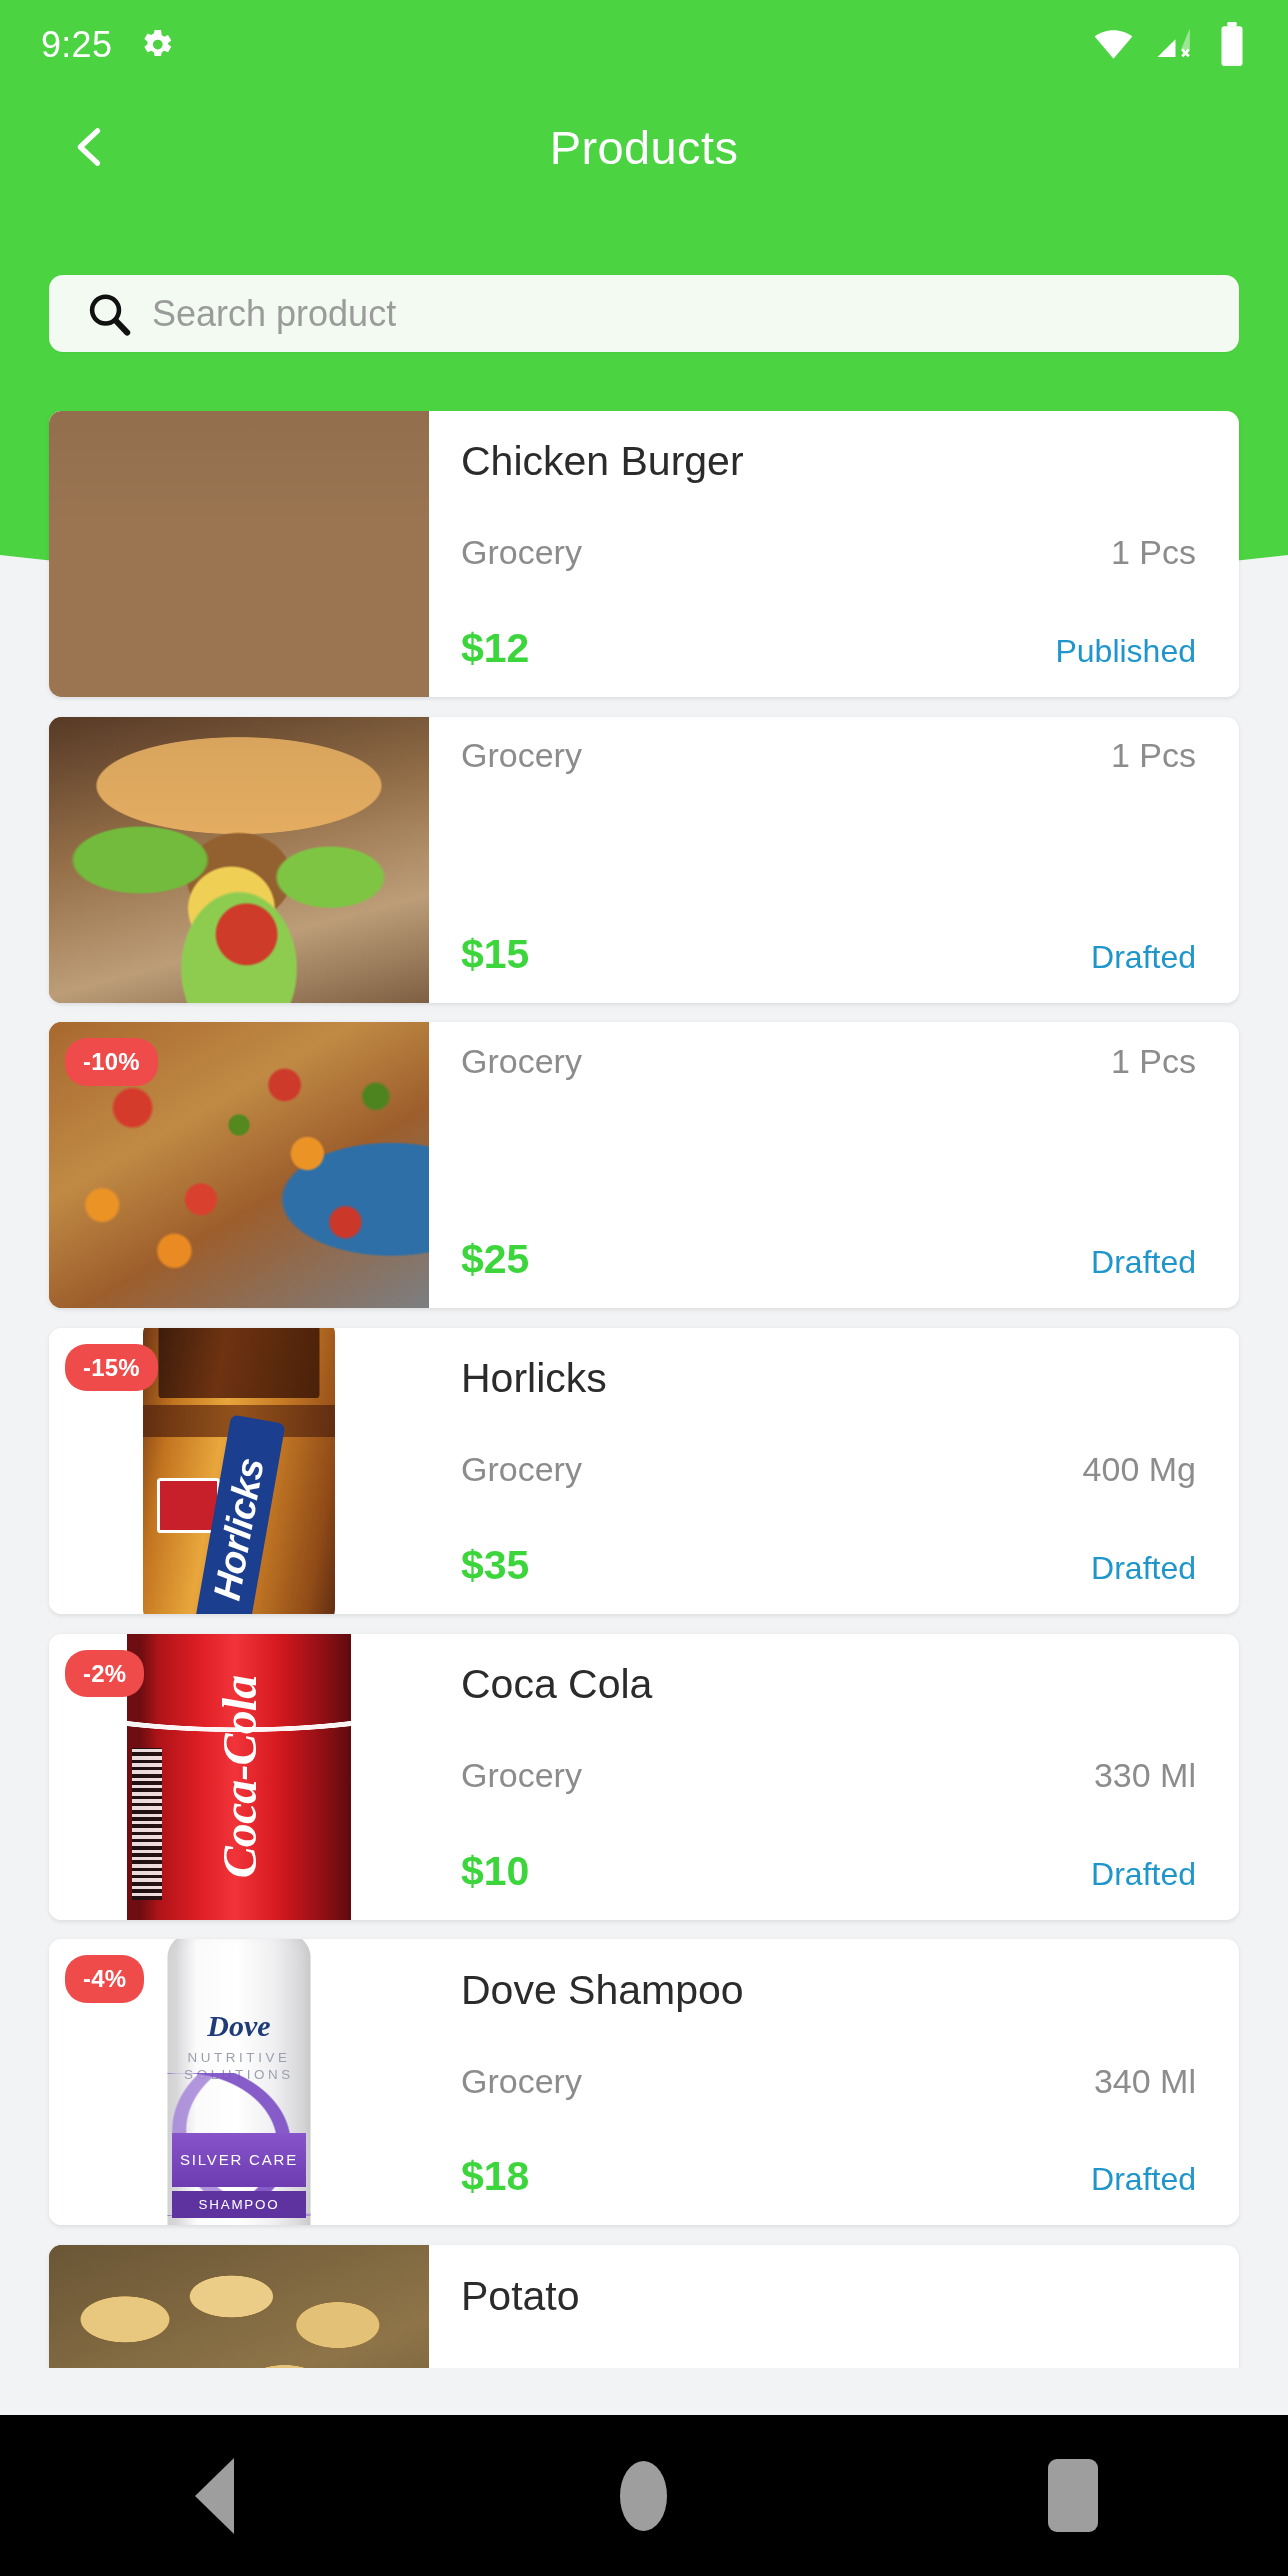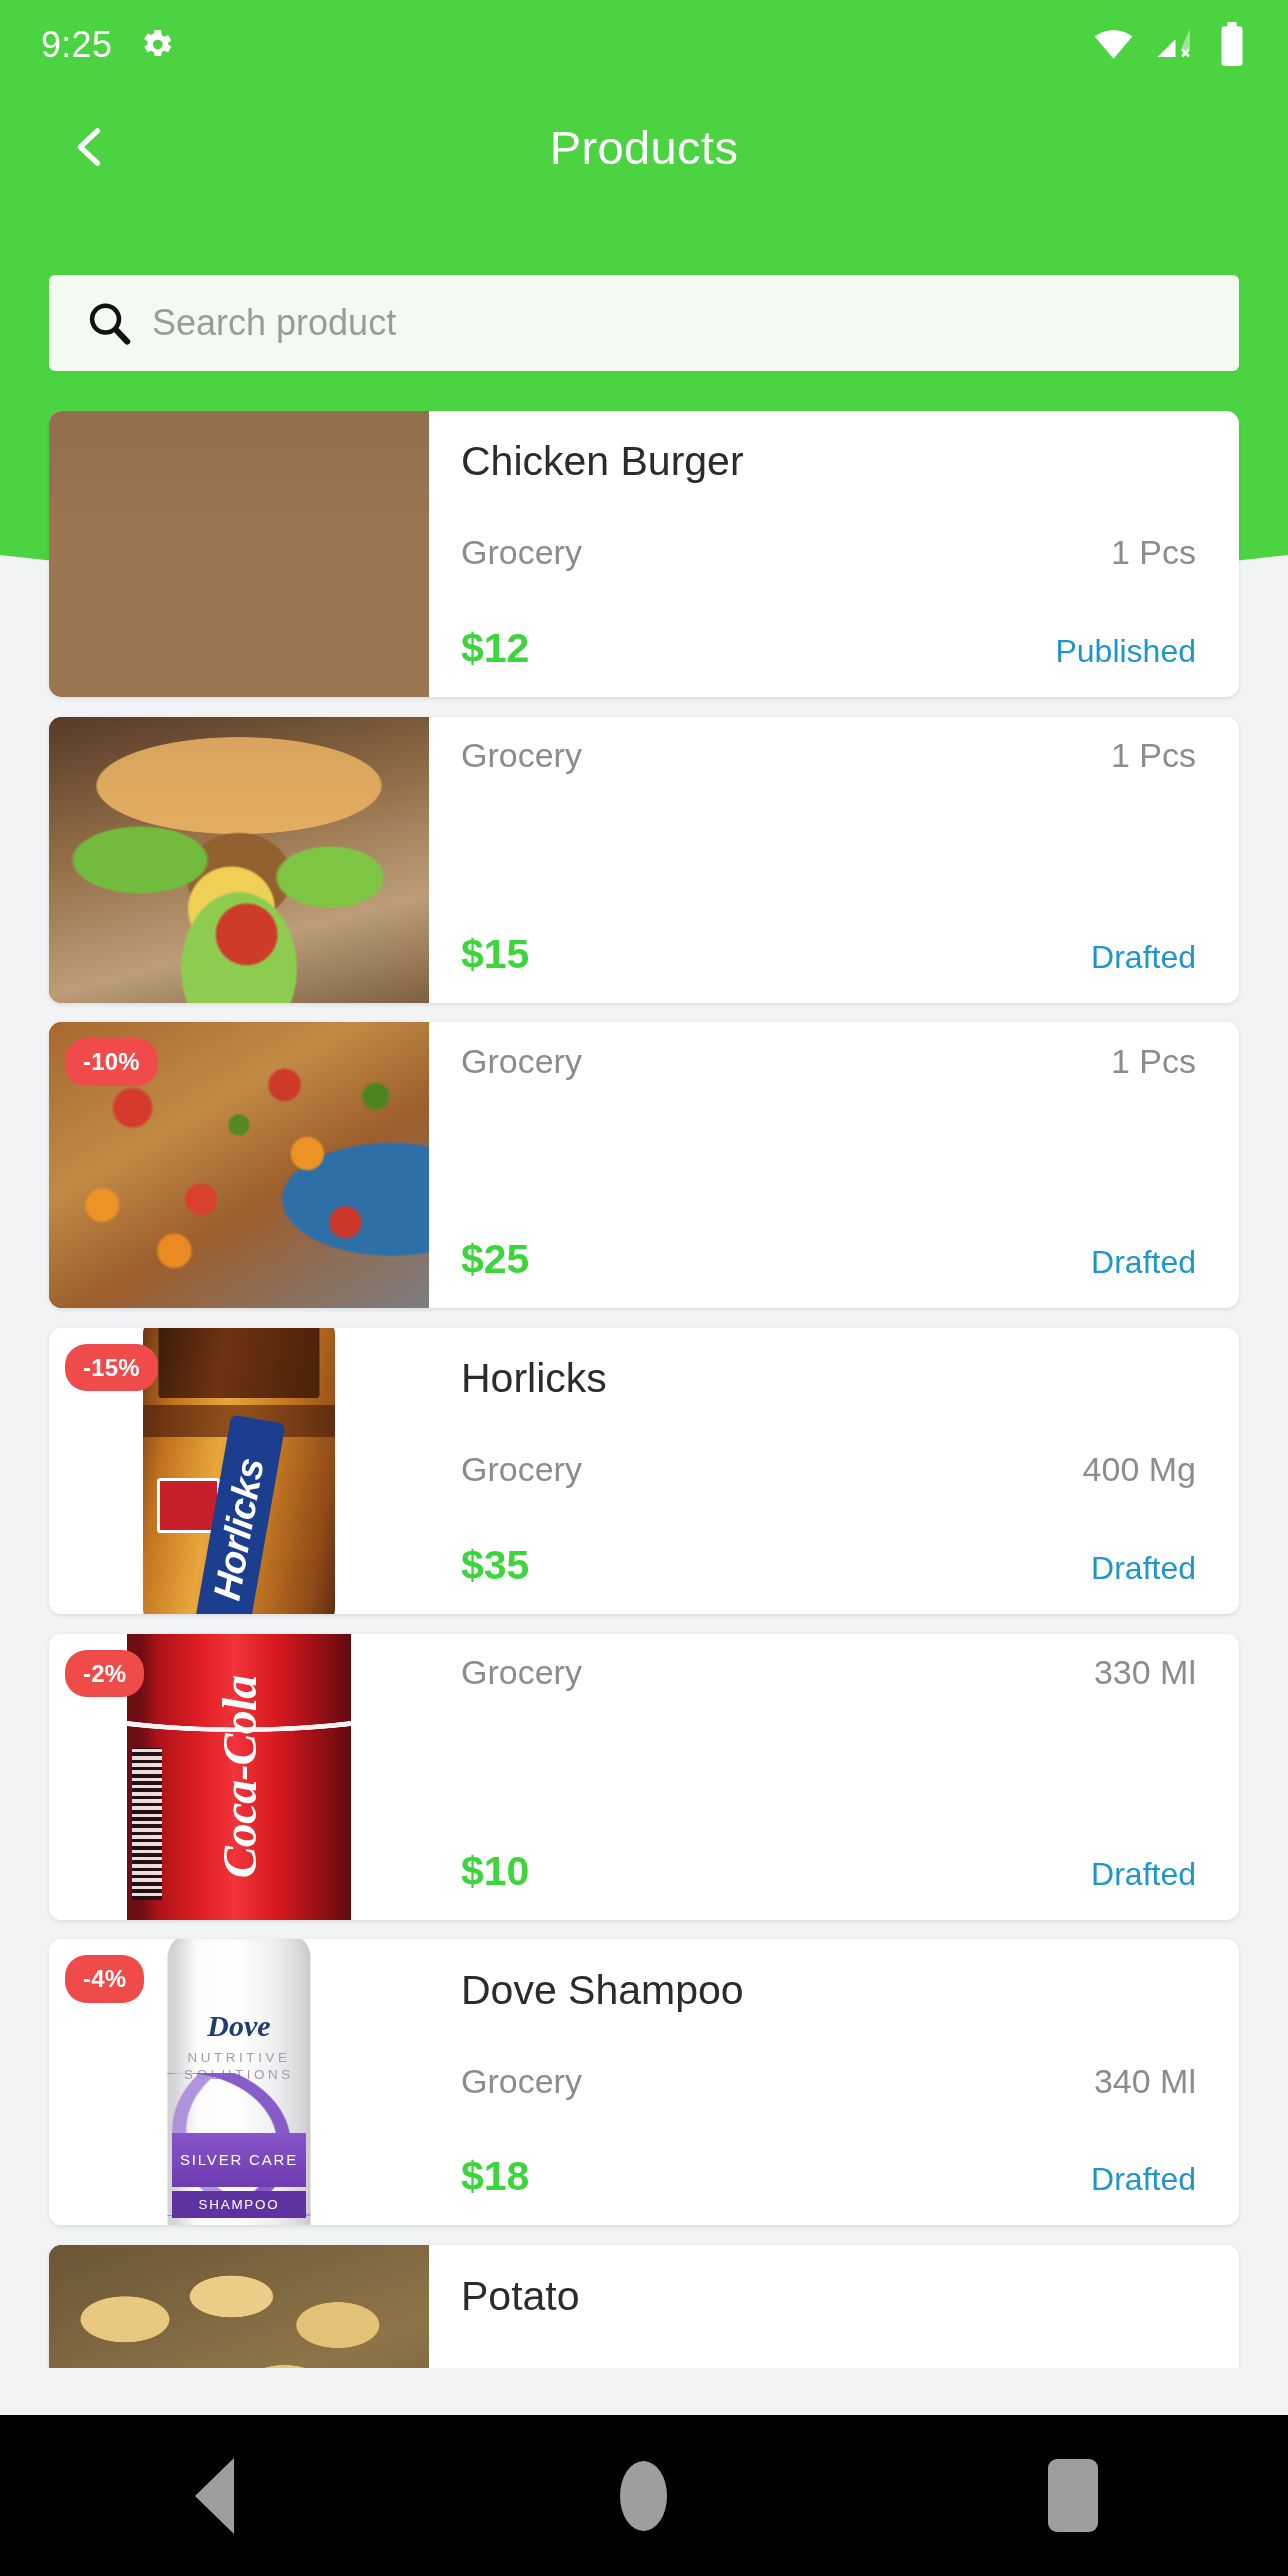--- a/index.html
+++ b/index.html
@@ -38,22 +38,22 @@
     width:98px; height:98px; margin-left:41px;
     display:flex; align-items:center; justify-content:center; cursor:pointer;
   }
   .appbar-title{
     position:absolute; left:0; right:0; text-align:center;
     color:#ffffff; font-size:47px; font-weight:400; letter-spacing:0.4px;
   }
 
   
   .search-wrap{
-    position:absolute; left:49px; top:275px; width:1190px; height:96px;
-    background:#F2FAF1; border-radius:6px; display:flex; align-items:center;
+    position:absolute; left:49px; top:275px; width:1190px; height:77px;
+    background:#F2FAF1; border-radius:14px; display:flex; align-items:center;
     padding:0 32px; z-index:6; box-shadow:0 0.9px 1.8px rgba(0,0,0,.04);
   }
   .search-icon{ width:55px; height:55px; flex:0 0 auto; display:flex; align-items:center; justify-content:center; }
   .search-input{
     flex:1; border:none; outline:none; background:transparent;
     font-family:"Liberation Sans", sans-serif; font-size:36px; color:#3a3a3a;
     margin-left:16px;
   }
   .search-input::placeholder{ color:#9B9B9B; }
 
@@ -384,20 +384,21 @@
         <div class="photo ph-cola">
           <div class="ph-c-can">
             <div class="ph-c-bar"></div>
           </div>
           <div class="ph-c-swoosh"></div>
           <div class="ph-c-word">Coca-Cola</div>
         </div>
         <div class="badge">-2%</div>
       </div>
       <div class="card-body">
+        <div class="p-title">Coca Cola</div>
         <div class="p-meta">
           <span class="p-cat">Grocery</span>
           <span class="p-qty">330 Ml</span>
         </div>
         <div class="p-foot">
           <span class="p-price">$10</span>
           <span class="p-status">Drafted</span>
         </div>
       </div>
     </div>

